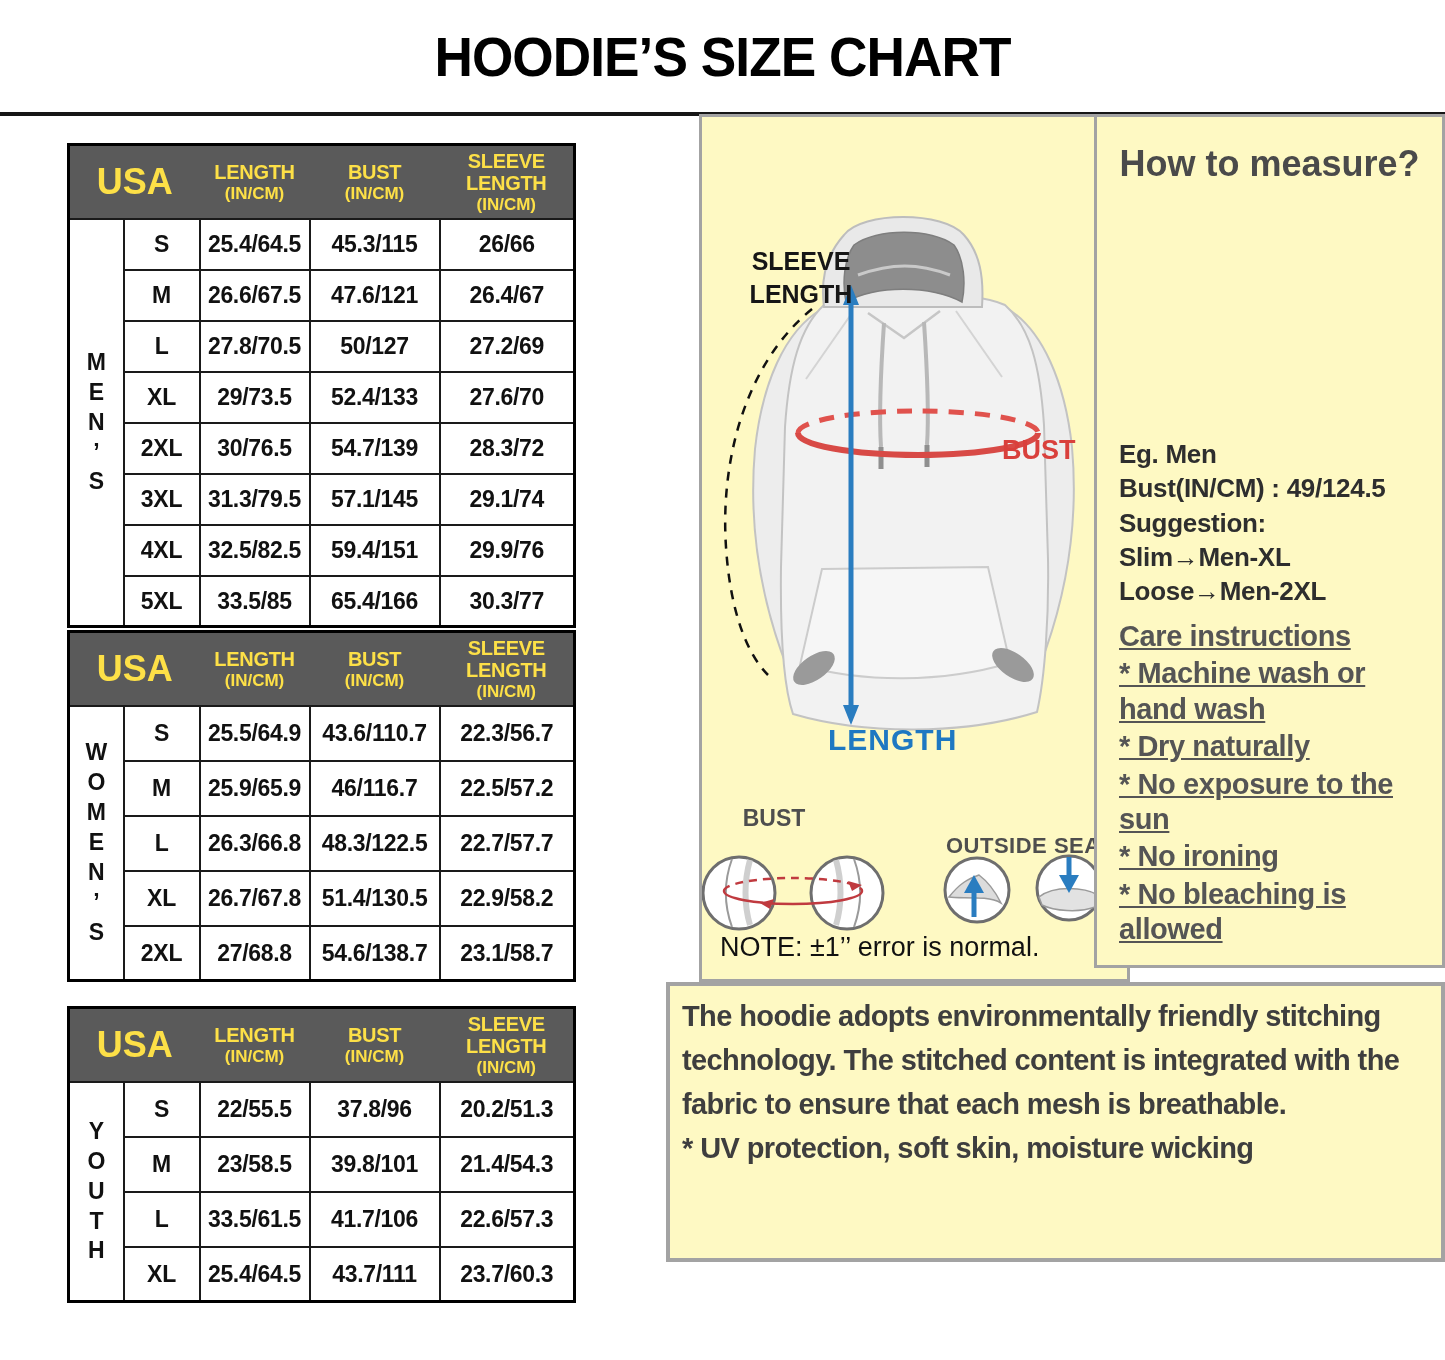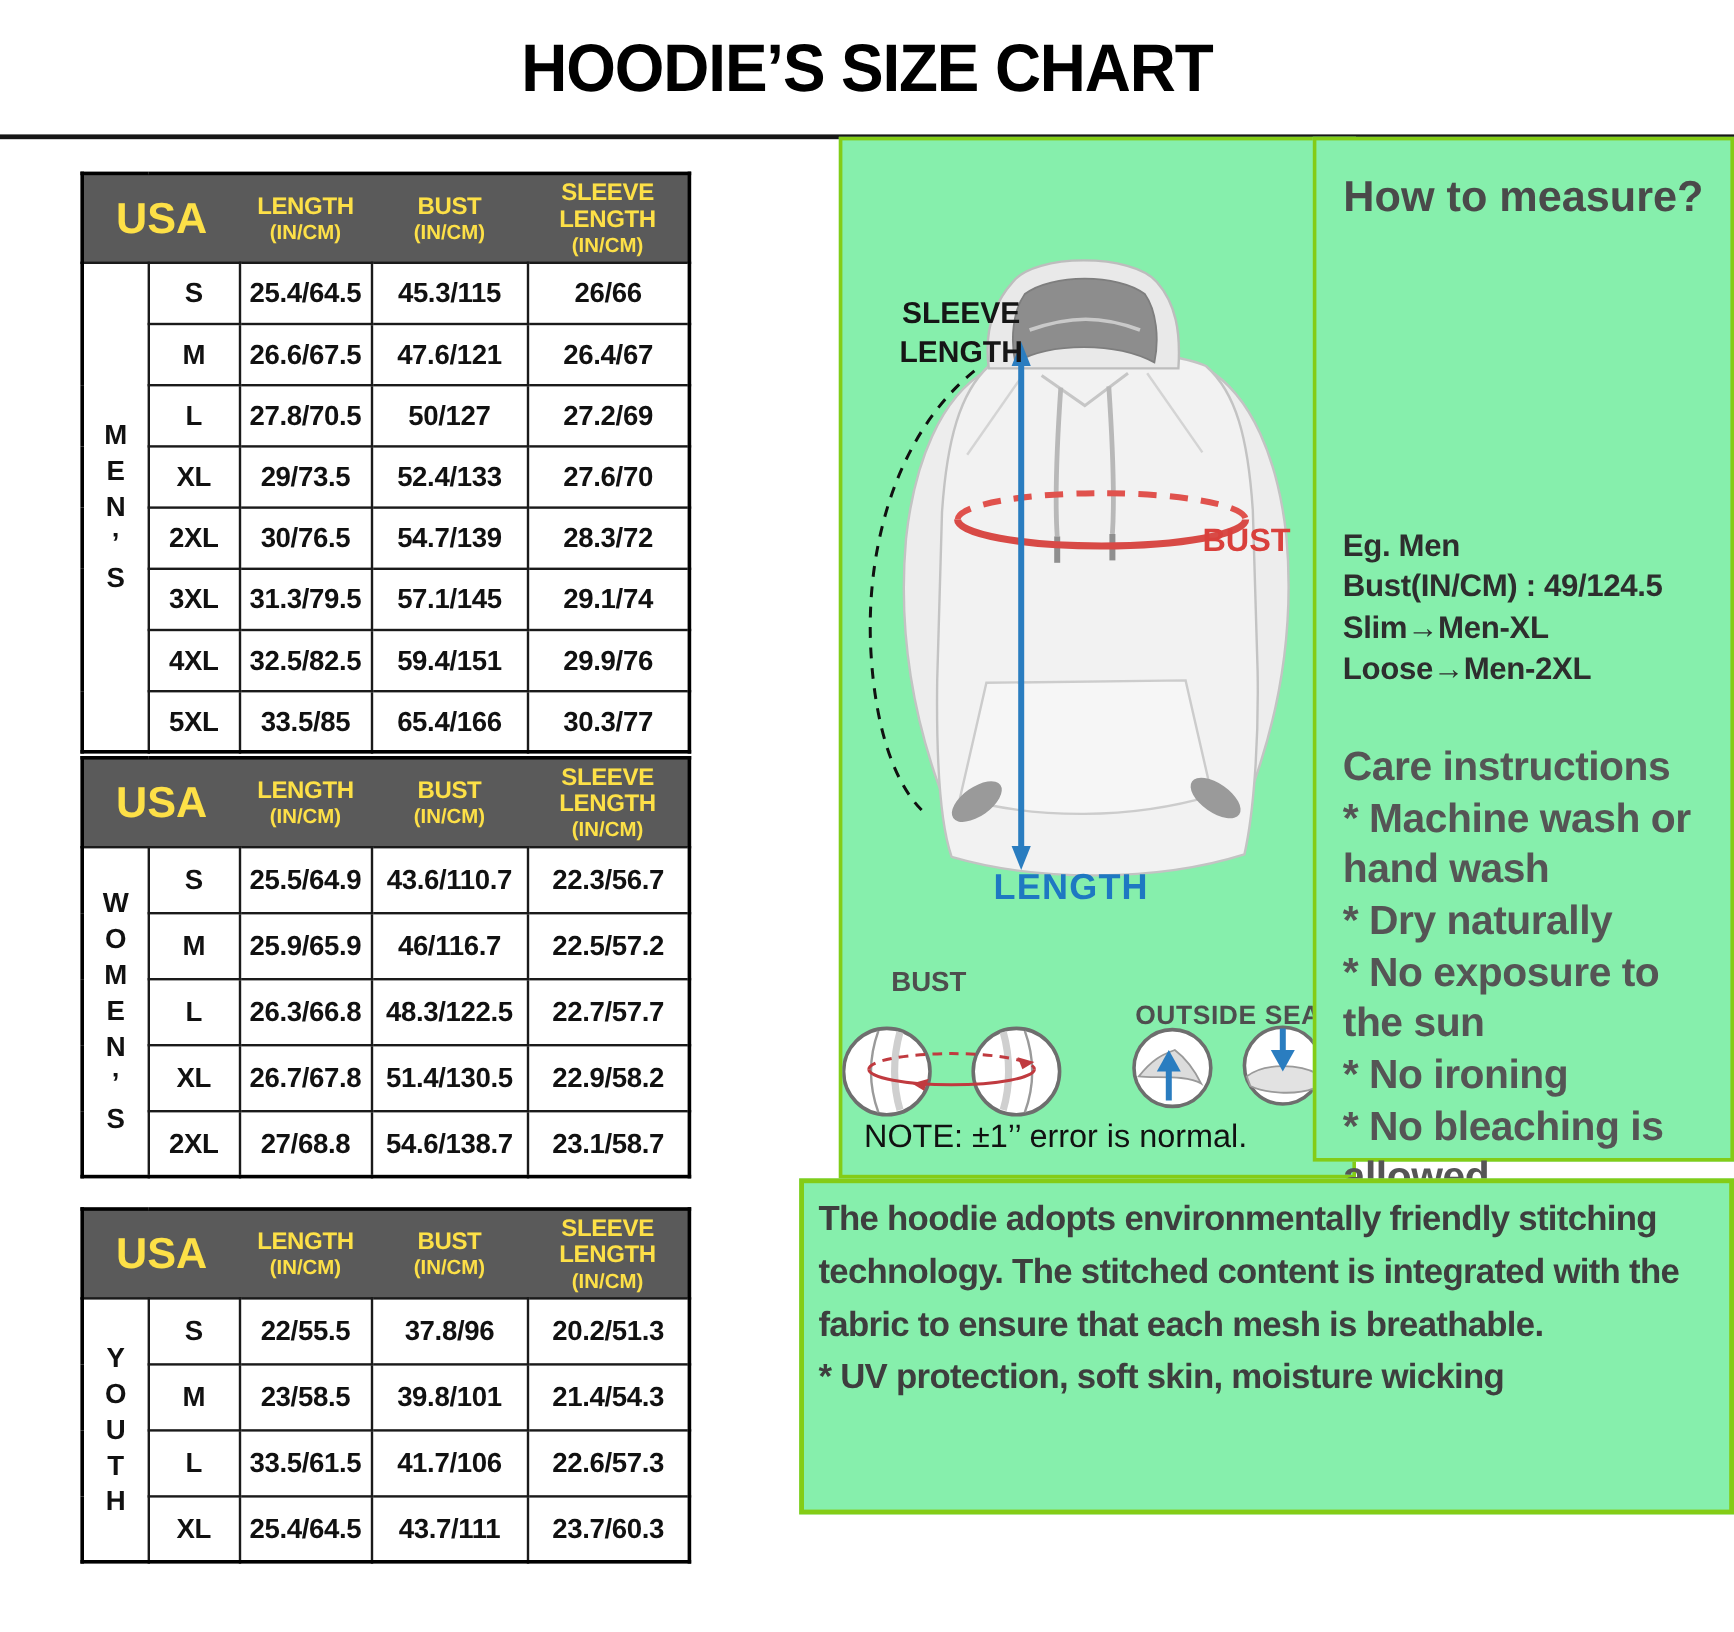--- a/index.html
+++ b/index.html
@@ -31,39 +31,39 @@
   }
   th.usa{font-size:36px;letter-spacing:0;}
   .cn{display:block;font-size:20px;line-height:1.12;letter-spacing:-0.3px;}
   .cu{display:block;font-size:17px;line-height:1.12;font-weight:bold;}
   td.grp{font-size:28px;line-height:1.3;white-space:pre-line;letter-spacing:0;}
   td.sz{font-size:26px;}
   .t-men  thead tr{height:57px;} .t-men  tbody tr{height:51px;}
   .t-wom  thead tr{height:64px;} .t-wom  tbody tr{height:55px;}
   .t-you  thead tr{height:62px;} .t-you  tbody tr{height:55px;}
   
-  .panel{position:absolute;border:3px solid #84cc16;box-sizing:border-box;background:#86efac;}
+  .panel{position:absolute;border:3px solid #a3a3a3;box-sizing:border-box;background:#fef9c3;}
   #mid-panel{left:699px;top:114px;width:431px;height:868px;}
   #right-panel{left:1094px;top:114px;width:351px;height:854px;}
   #bottom-panel{left:666px;top:982px;width:779px;height:280px;border-width:4px;}
   
   .sleeve-label{left:30px;top:128px;width:138px;text-align:center;font-size:25px;
     font-weight:bold;white-space:pre-line;line-height:1.3;color:#161616;}
   .bust-label{left:300px;top:318px;font-size:27px;font-weight:bold;color:#d9403c;}
   .length-label{left:126px;top:606px;font-size:30px;font-weight:bold;color:#1e78c2;letter-spacing:1px;}
   .busticon-label{left:22px;top:688px;width:100px;text-align:center;font-size:23px;font-weight:bold;color:#4e4e4e;}
   .seam-label{left:244px;top:684px;font-size:22px;font-weight:bold;color:#4e4e4e;letter-spacing:0.5px;margin-top:32px;}
   .note-label{left:18px;top:815px;font-size:27px;color:#111;}
   
   .htm-head{left:0;top:26px;width:100%;text-align:center;font-size:36px;font-weight:bold;color:#4a4a4a;}
   .htm-para{left:22px;top:86px;width:308px;font-size:27px;font-weight:bold;line-height:1.44;letter-spacing:-0.4px;}
   .htm-para .red{color:#dc1d21;}
   .htm-para .gray{color:#5c5c5c;}
   .eg-block{left:22px;top:320px;width:310px;font-size:26px;font-weight:bold;color:#2e2e2e;line-height:1.32;letter-spacing:-0.3px;}
-  .care-block{left:22px;top:502px;width:312px;font-size:34px;font-weight:bold;color:#555;line-height:1.22;letter-spacing:-0.4px;}
+  .care-block{left:22px;top:502px;width:312px;font-size:29px;font-weight:bold;color:#555;line-height:1.22;letter-spacing:-0.4px;text-decoration:underline;}
   .care-block .care-item,.care-block .care-head{margin-bottom:2px;}
   
   .foot-inner{position:absolute;left:12px;top:8px;width:752px;
     font-size:29px;font-weight:bold;color:#3e3e3e;line-height:1.52;letter-spacing:-0.6px;}
   .foot-inner p{margin:0;}
   svg{display:block;}
 </style>
 </head>
 <body>
 
@@ -347,20 +347,21 @@
   </svg>
 
   <div class="abs note-label">NOTE:  ±1’’ error is normal.</div>
 </div>
 
 <div id="right-panel" class="panel">
   <div class="abs htm-head">How to measure?</div>
   <div class="abs eg-block">
     <div>Eg. Men</div>
     <div>Bust(IN/CM) : 49/124.5</div>
+    <div>Suggestion:</div>
     <div>Slim→Men-XL</div>
     <div>Loose→Men-2XL</div>
   </div>
   <div class="abs care-block">
     <div class="care-head">Care instructions</div>
     <div class="care-item">* Machine wash or hand wash</div>
     <div class="care-item">* Dry naturally</div>
     <div class="care-item">* No exposure to the sun</div>
     <div class="care-item">* No ironing</div>
     <div class="care-item">* No bleaching is allowed</div>

